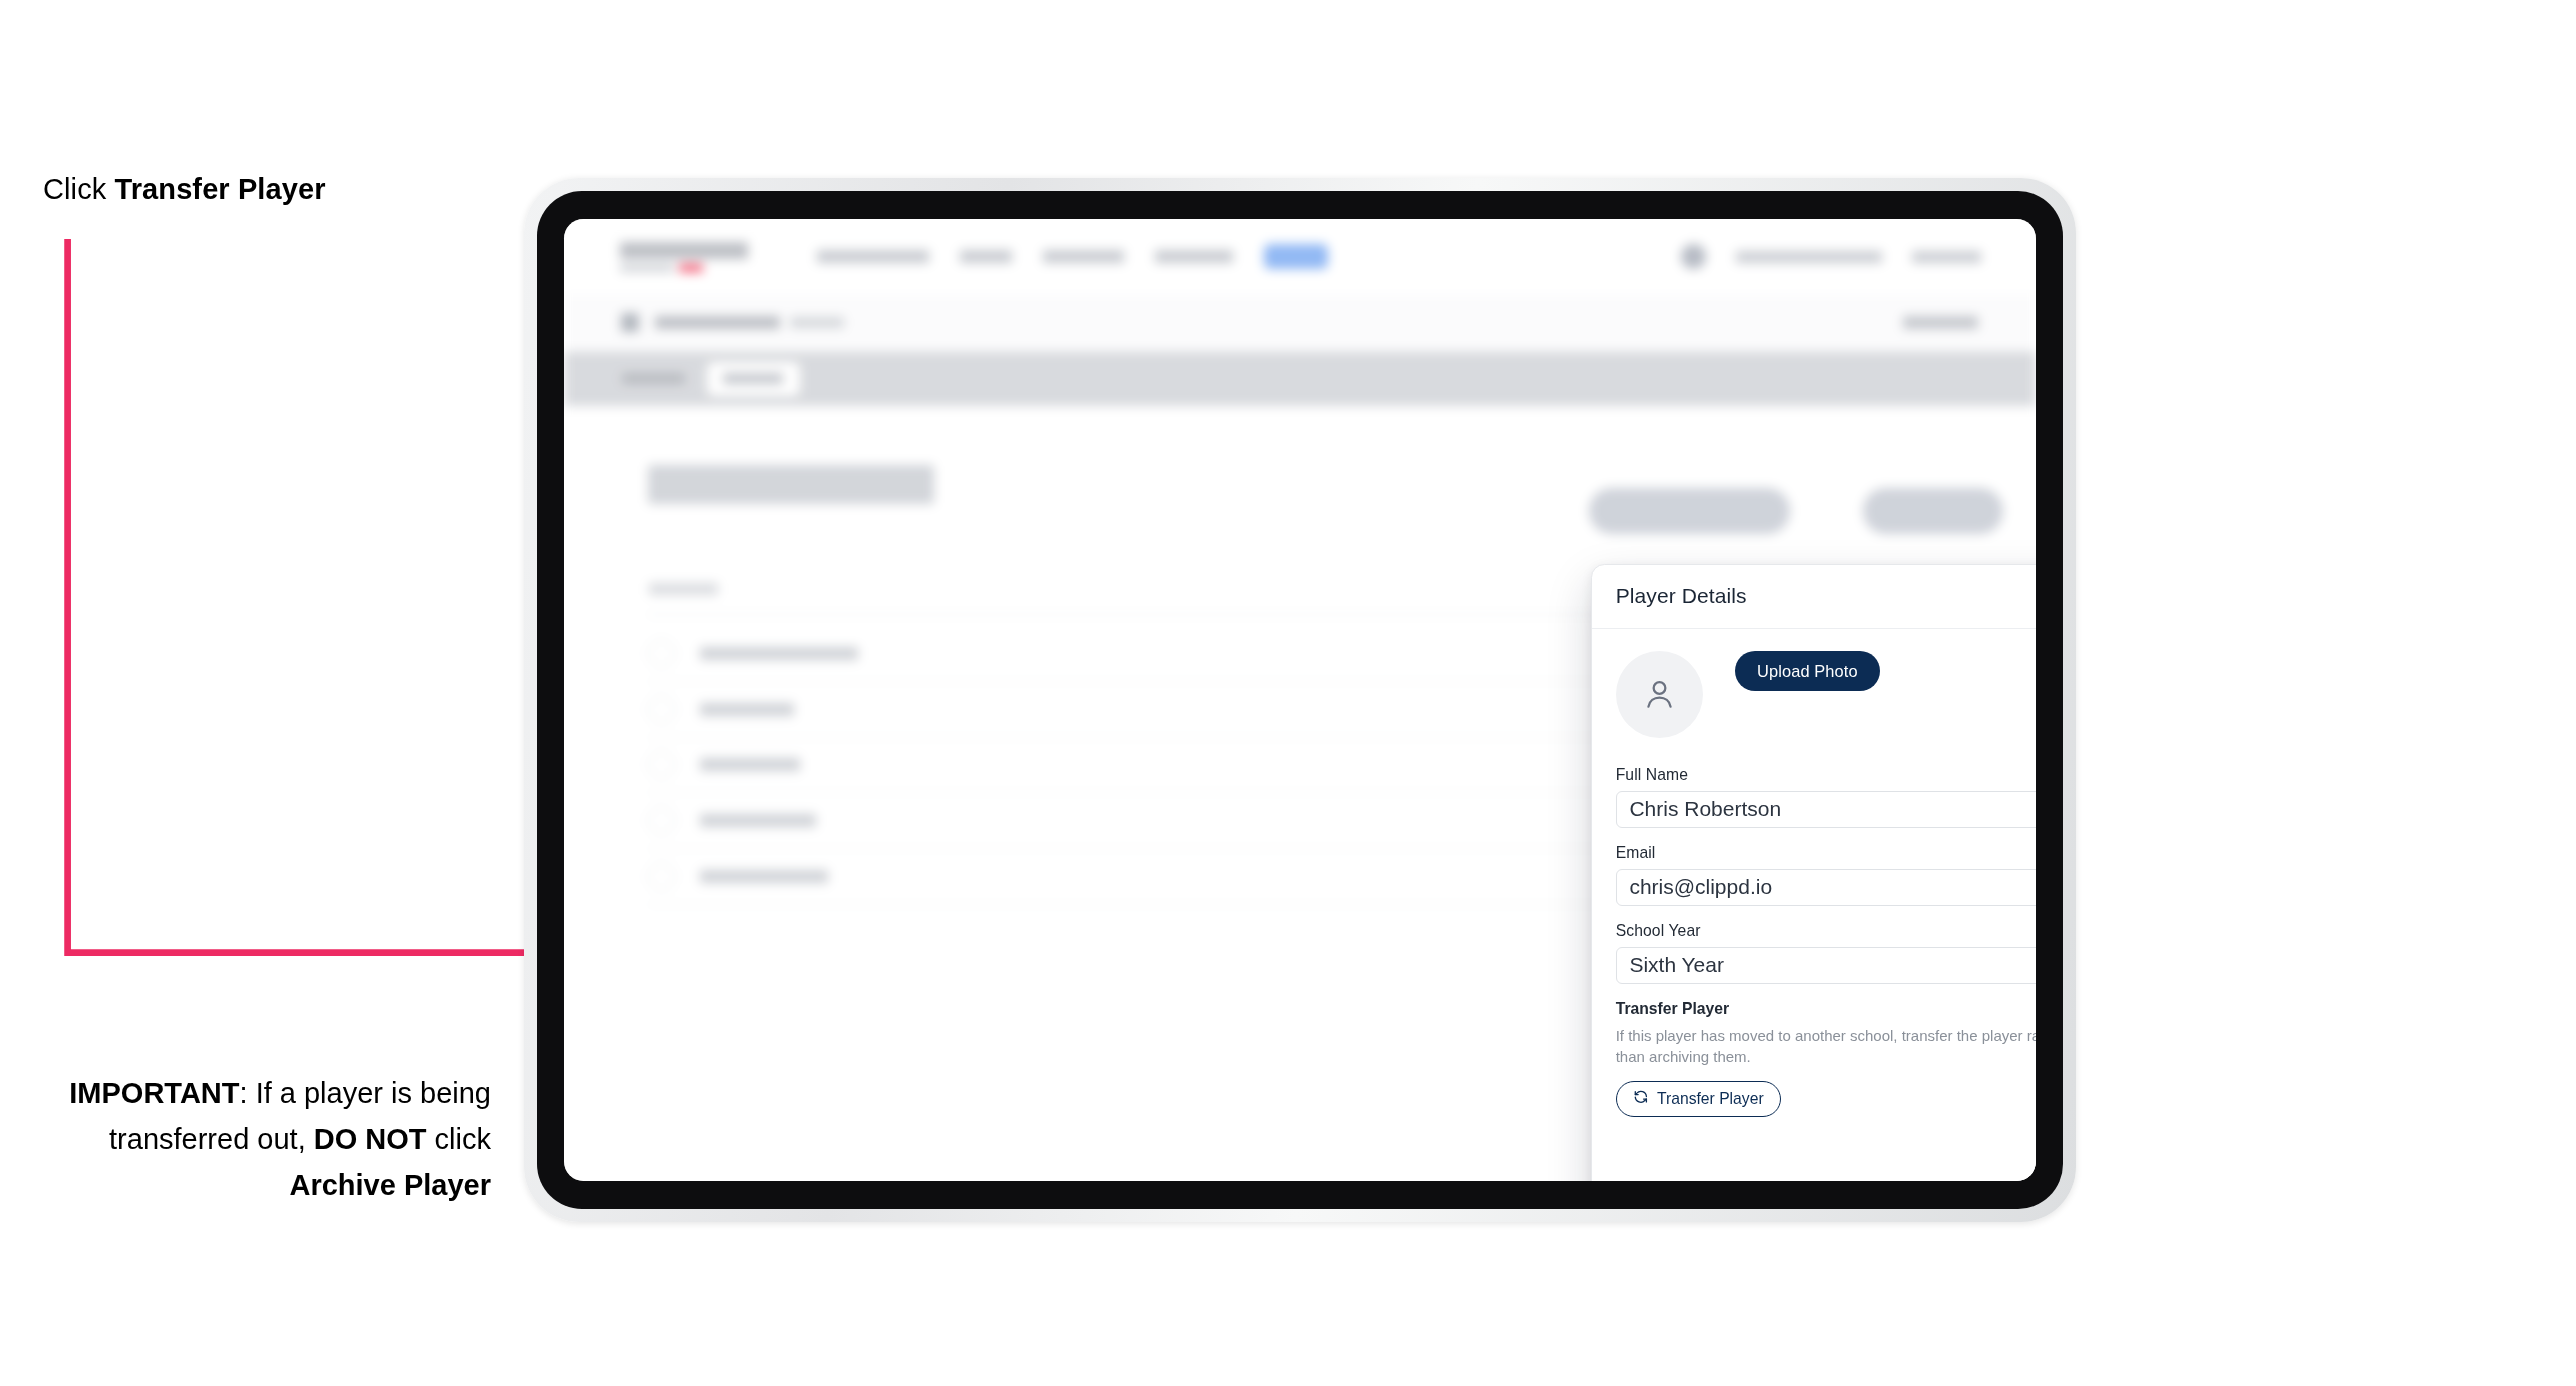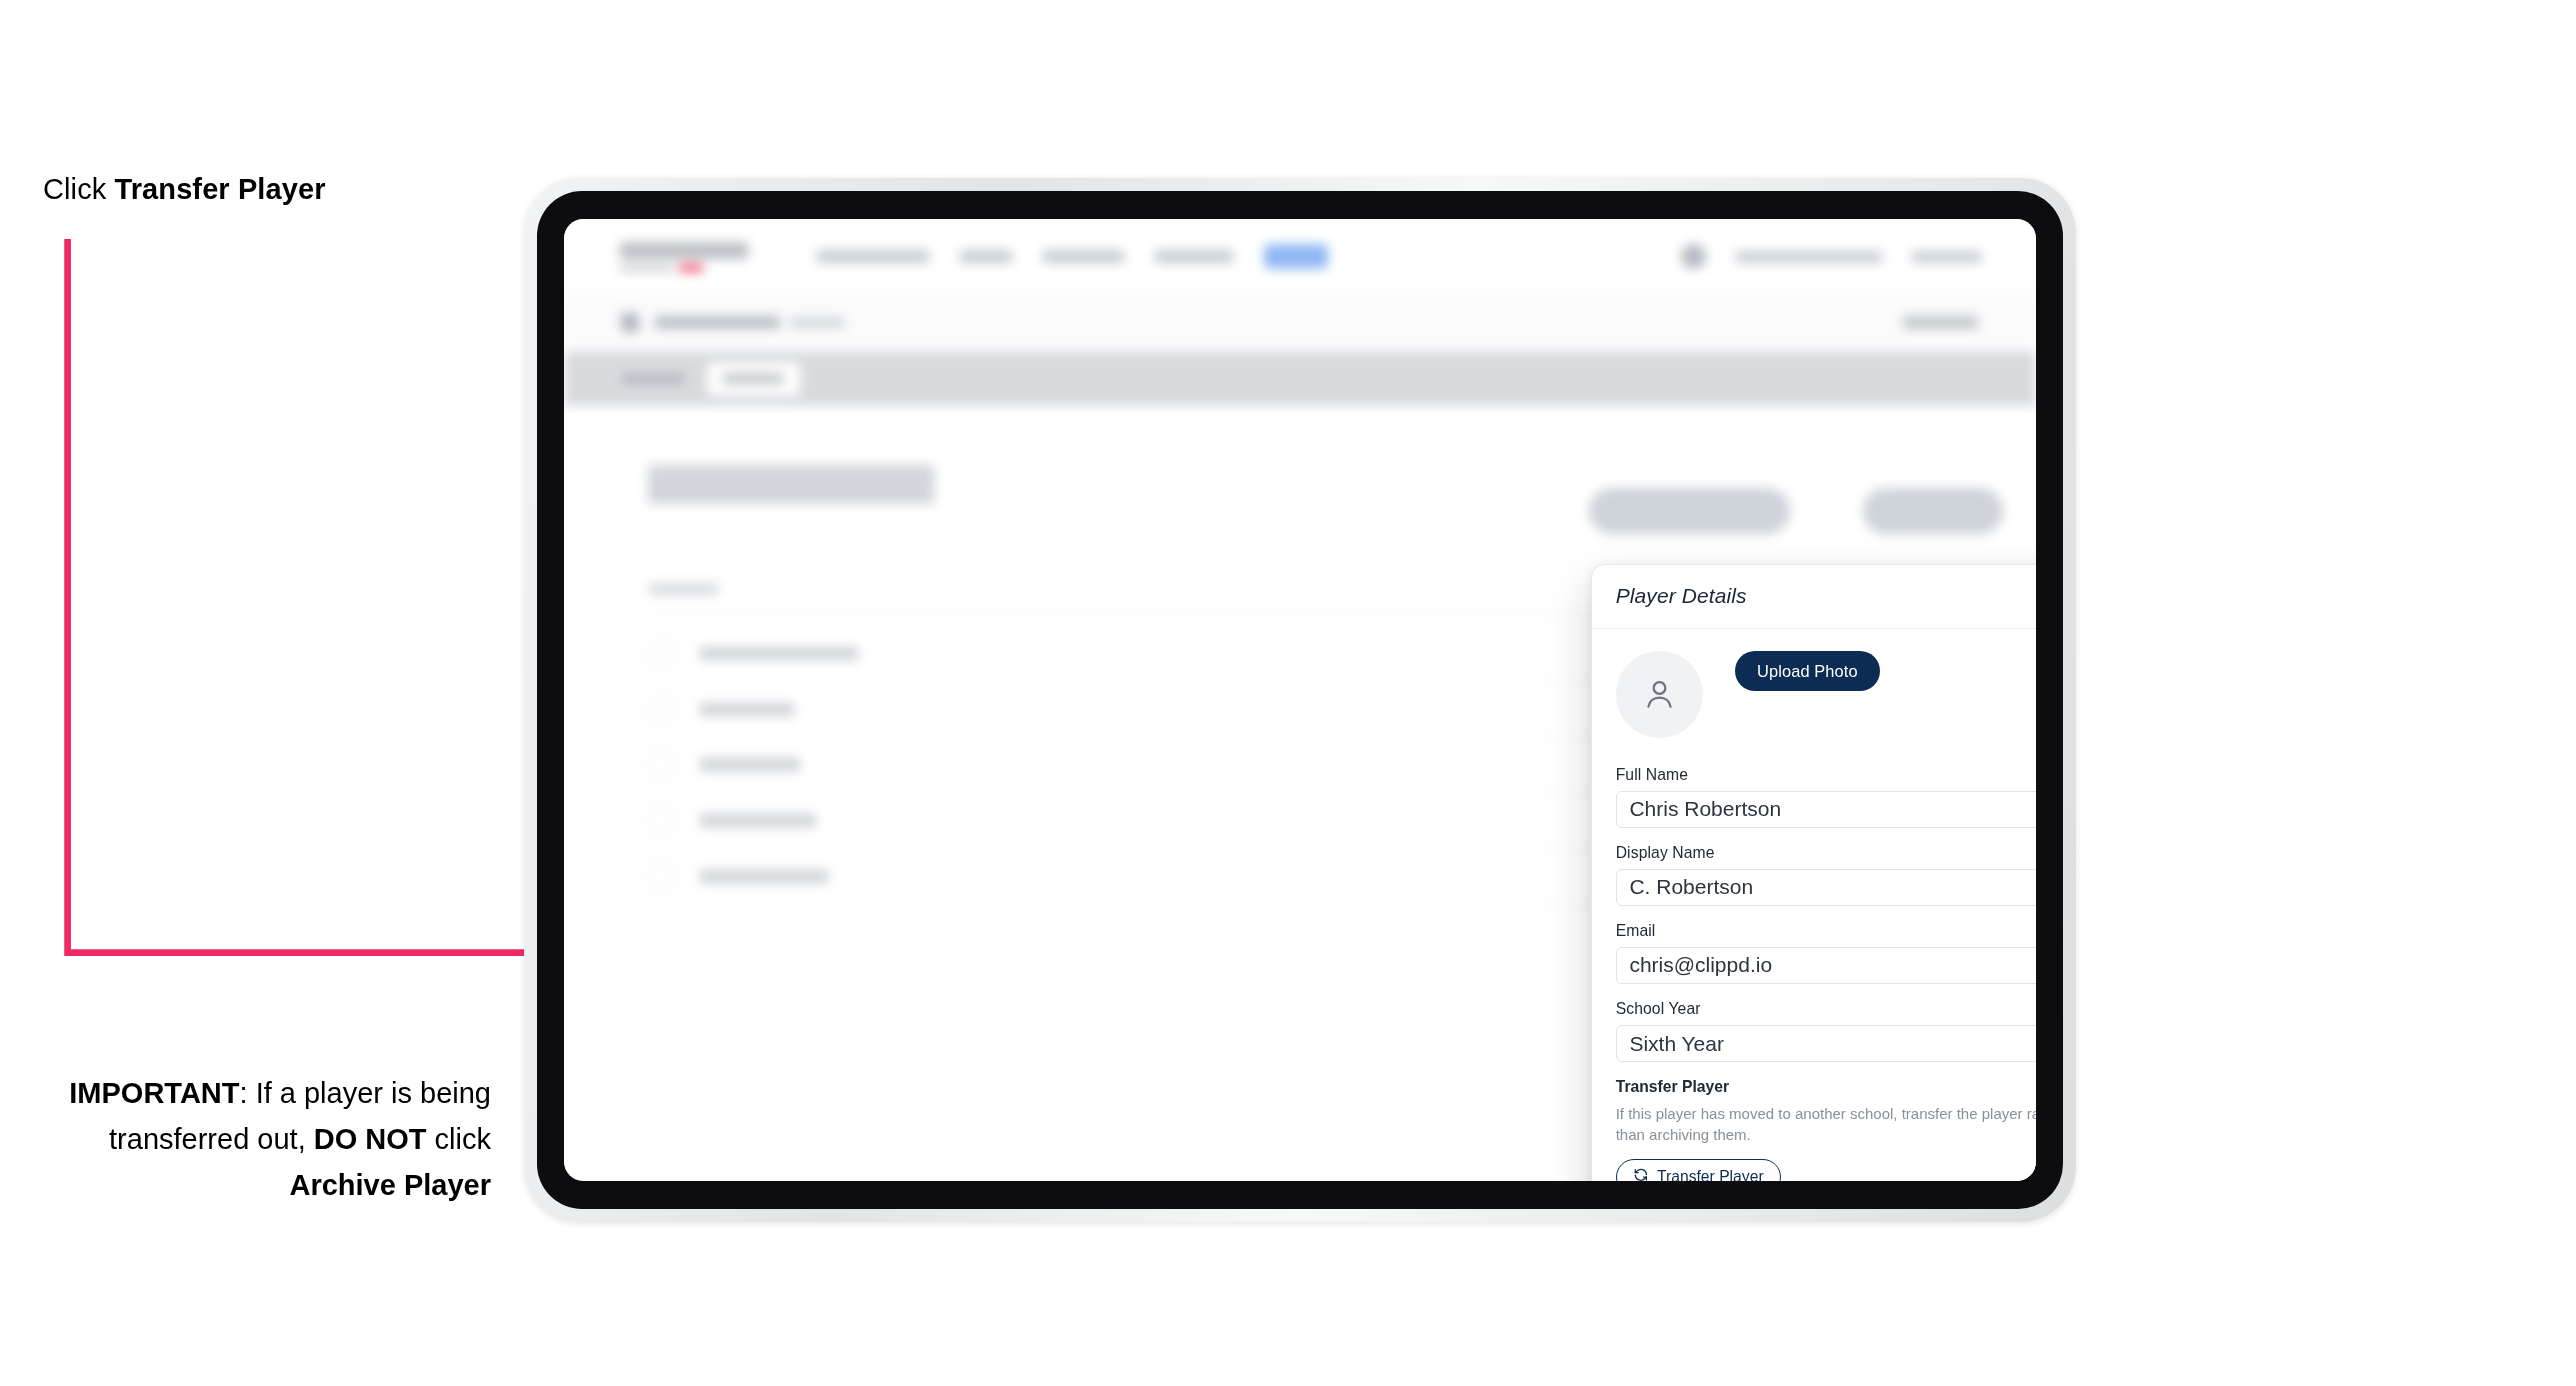--- a/index.html
+++ b/index.html
@@ -139,21 +139,21 @@
     background:#ffffff;
     border: 0.7px solid #e6e8eb;
     border-radius: 13.4px;
     box-shadow: 0 19.4px 45px rgba(15,23,42,0.18), 0 3px 10.4px rgba(15,23,42,0.08);
     display:flex; flex-direction:column;
     overflow:hidden;
   }
   .m-head {
     height: 64px; flex:0 0 64px;
     border-bottom: 0.7px solid #eceef1;
-    display:flex; align-items:center; padding: 0 21px 0 24px; font-style: italic;
+    display:flex; align-items:center; padding: 0 21px 0 24px;
   }
   .m-title { font-size: 21px; color:#1b2635; font-weight:400; letter-spacing:0.1px;}
   .m-body { flex:1 1 auto; padding: 22.4px 24px 0 24px; overflow:hidden;}
   .avatar-row { display:flex; align-items:flex-start; gap: 32px; margin-bottom: 28px;}
   .avatar {
     width: 87px; height:87px; border-radius:50%;
     background:#f1f2f4; display:flex;align-items:center;justify-content:center;
   }
   .upload-btn {
     background:#0c2c54; color:#fff; border:none;
@@ -315,24 +315,20 @@
                 </svg>
               </div>
               <button class="upload-btn">Upload Photo</button>
             </div>
 
             <div class="field">
               <label>Full Name</label>
               <div class="inp">Chris Robertson</div>
             </div>
 
-            <div class="field">
-              <label>Display Name</label>
-              <div class="inp">C. Robertson</div>
-            </div>
 
             <div class="field">
               <label>Email</label>
               <div class="inp">chris@clippd.io</div>
             </div>
 
             <div class="field">
               <label>School Year</label>
               <div class="inp sel">
                 <span>Sixth Year</span>

